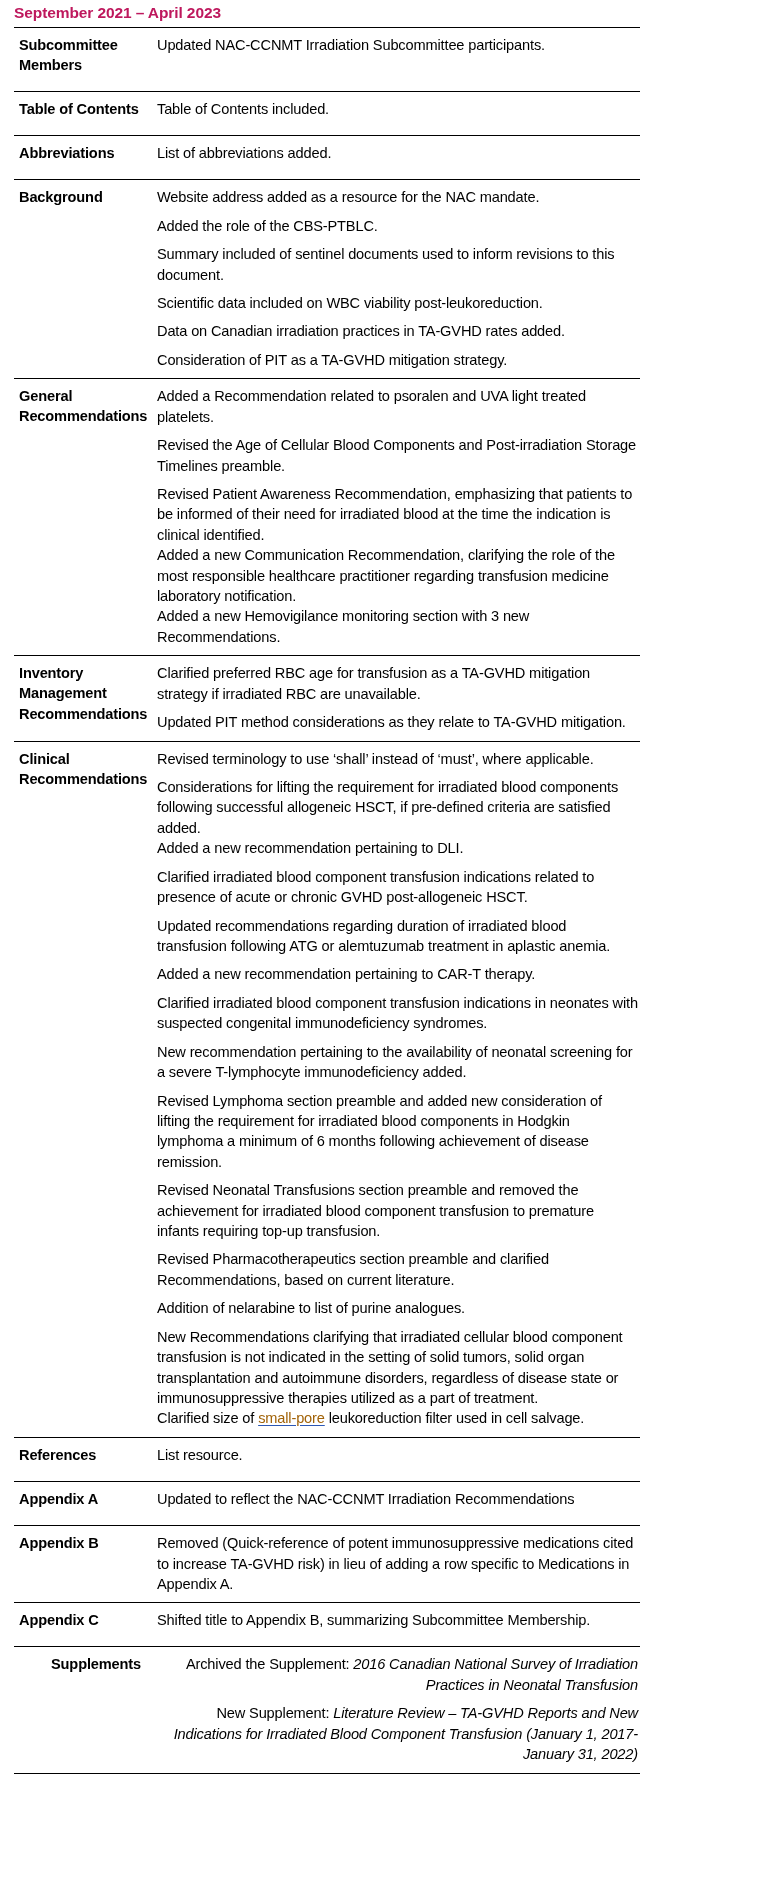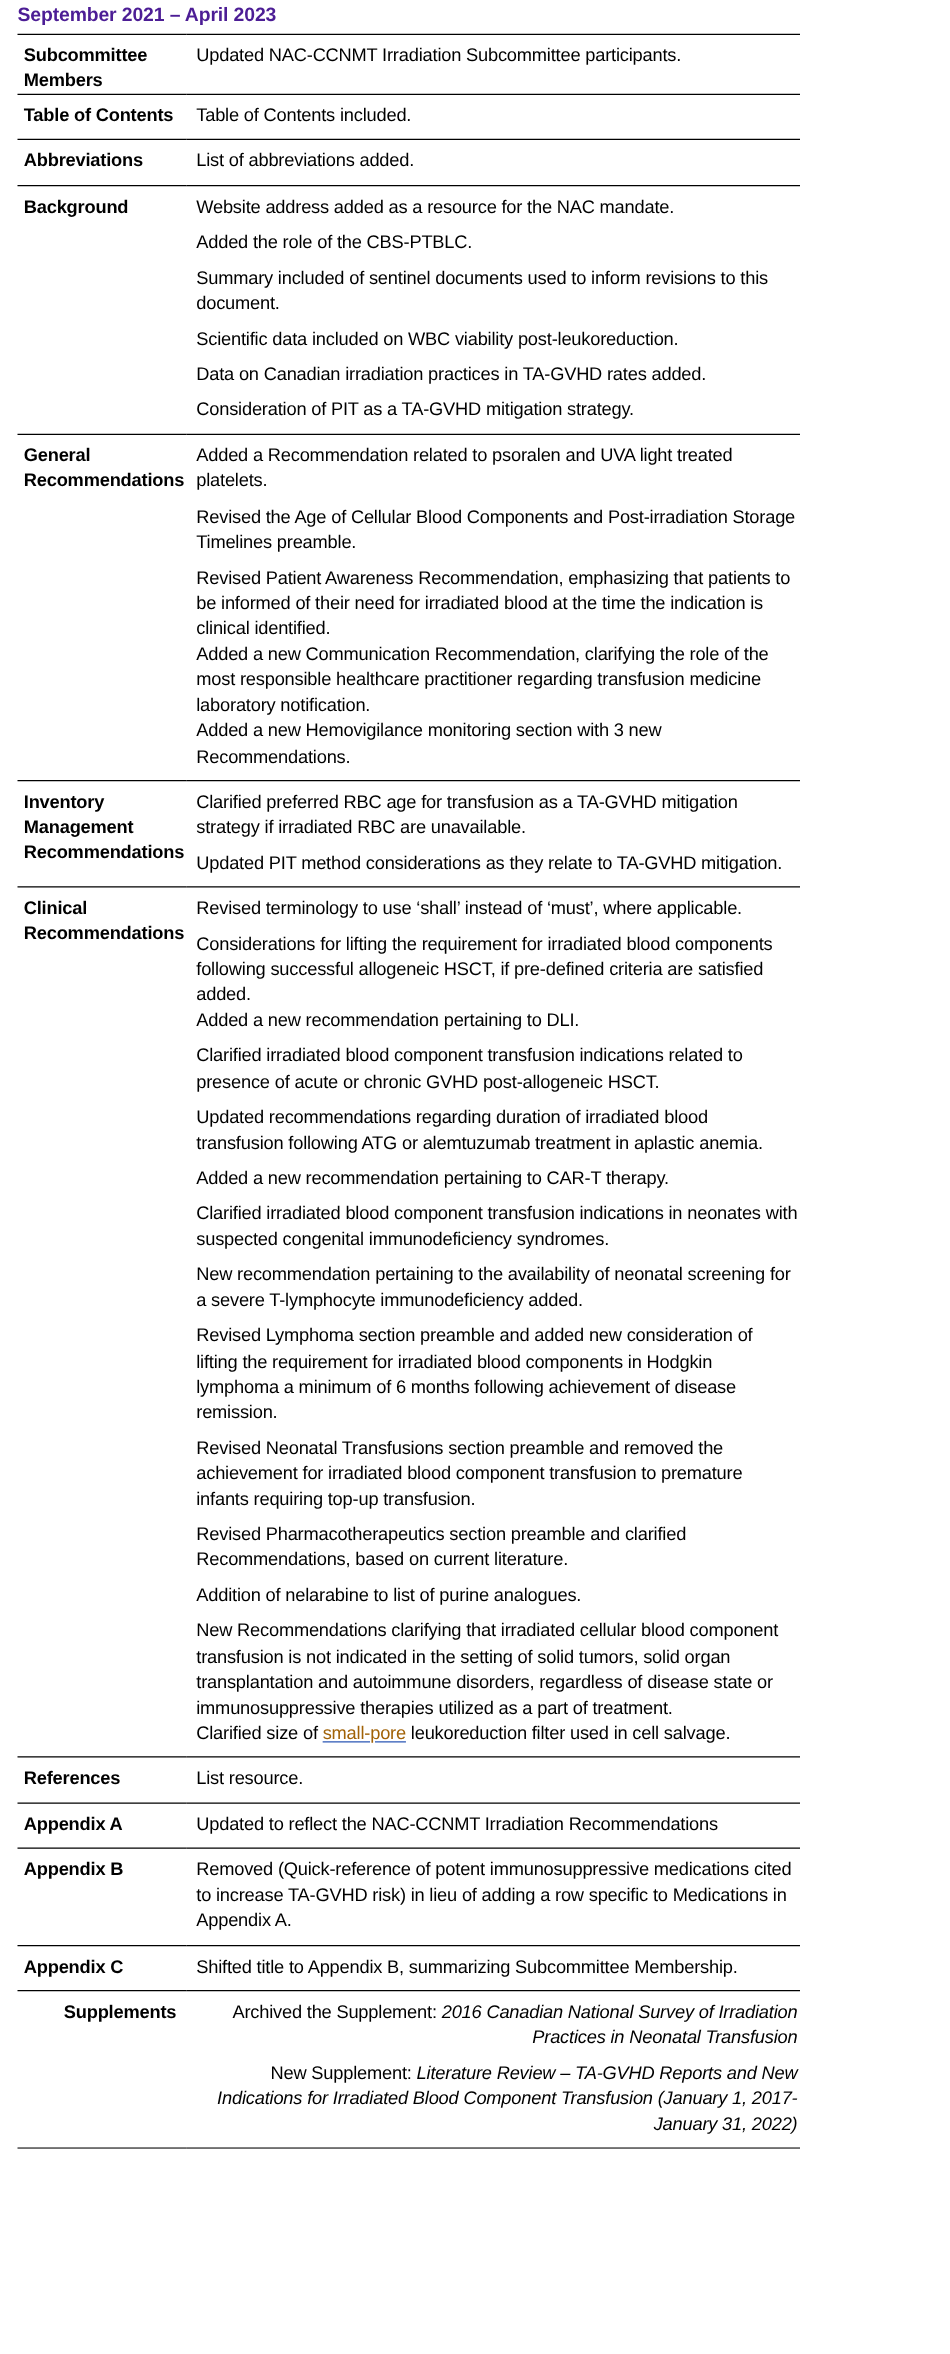--- a/index.html
+++ b/index.html
@@ -14,21 +14,21 @@
     -webkit-font-smoothing: antialiased;
   }
   .doc {
     width: 760px;
     box-sizing: border-box;
     padding: 0 0 0 0;
   }
   .rev-title {
     font-size: 15.5px;
     font-weight: bold;
-    color: #4c1d95;
+    color: #be185d;
     padding: 4px 0 5px 14px;
     letter-spacing: -0.1px;
     line-height: 1.15;
   }
   table.rev-table {
     width: 626px;
     margin-left: 14px;
     border-collapse: collapse;
     table-layout: fixed;
   }
@@ -38,21 +38,21 @@
   table.rev-table tr:last-child {
     border-bottom: 1.6px solid #000000;
     text-align: right;
   }
   td.sec-label {
     width: 135px;
     vertical-align: top;
     font-weight: bold;
     font-size: 14.6px;
     line-height: 1.38;
-    padding: 7px 8px 0 5px;
+    padding: 7px 8px 16px 5px;
     box-sizing: border-box;
     letter-spacing: -0.15px;
   }
   td.sec-body {
     vertical-align: top;
     font-size: 14.6px;
     line-height: 1.40;
     padding: 7px 2px 8px 8px;
     box-sizing: border-box;
     letter-spacing: -0.15px;

